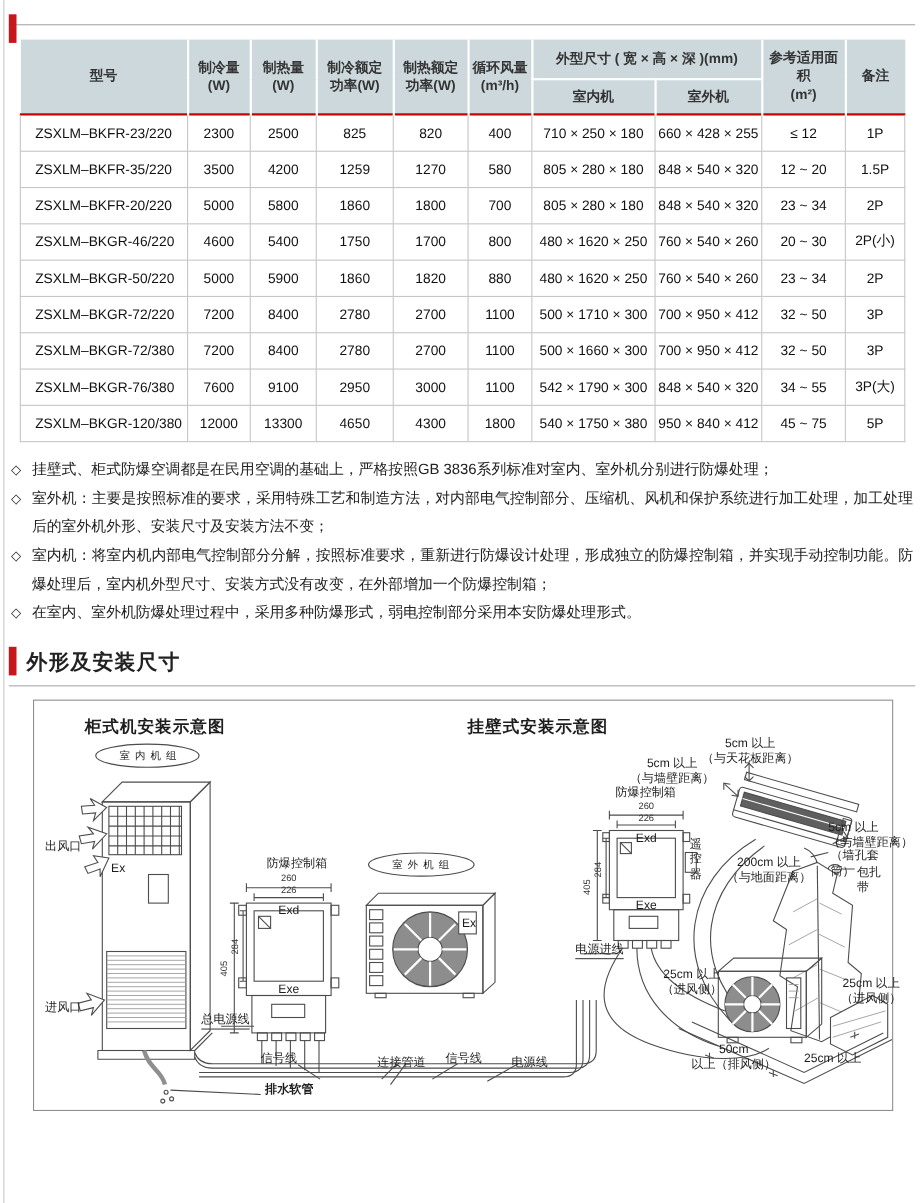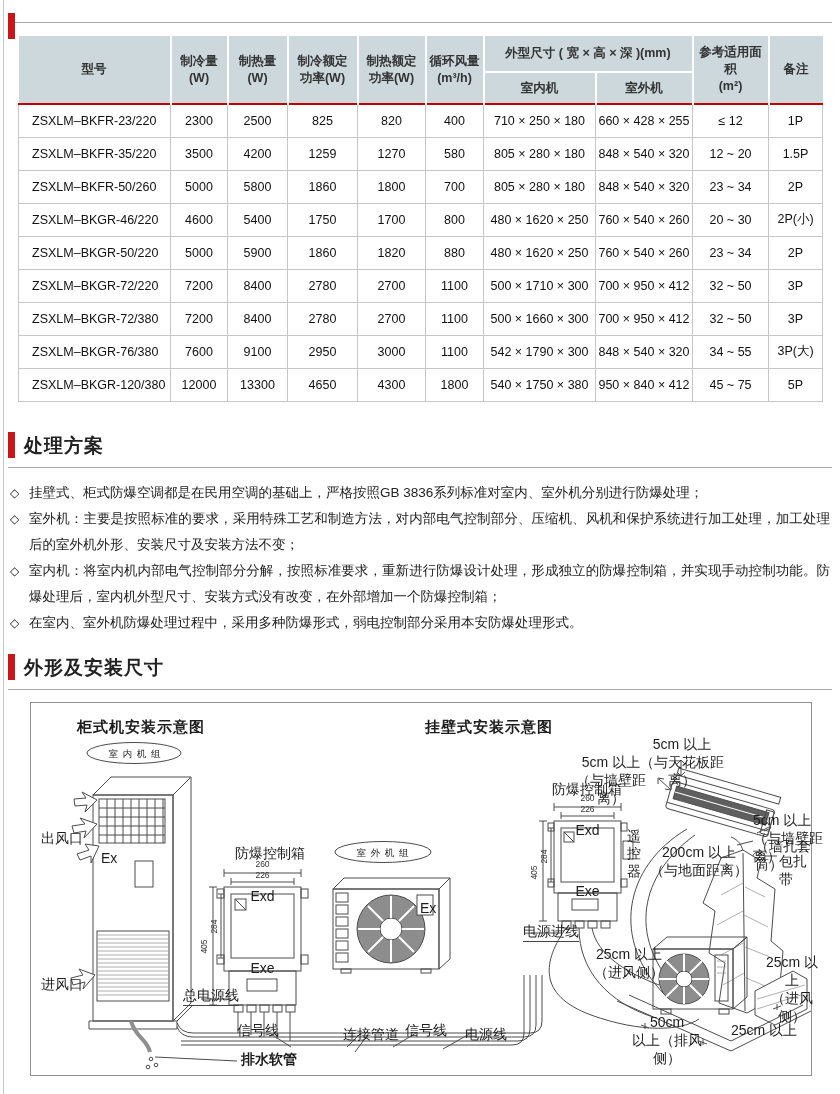--- a/index.html
+++ b/index.html
@@ -29,21 +29,21 @@
 
   
   .treat-list { list-style:none; margin:12px 10px 0 10px; }
   .treat-list li { position:relative; padding-left:19px; font-size:13.5px; line-height:26px;
       color:#222; text-align:justify; }
   .treat-list .diamond { position:absolute; left:0; top:0; font-size:12px; }
 
   
   .diagram-box { position:relative; margin:12px 0 0 30px; width:782px; height:374px;
       border:1px solid #8f8f8f; background:#fff; }
-  .dlabel { position:absolute; font-size:14px; line-height:1.3; color:#1d1d1d; white-space:pre-line; }
+  .dlabel { position:absolute; font-size:11px; line-height:1.3; color:#1d1d1d; white-space:pre-line; }
   .dlabel.ctr { text-align:center; }
   .dlabel.bold15 { font-size:15px; font-weight:bold; letter-spacing:1px; white-space:nowrap; }
   .dlabel.badge { letter-spacing:1px; font-size:9.5px; }
   .dlabel.dim { font-size:8.5px; color:#333; }
   .dlabel.vdim { transform:rotate(-90deg); transform-origin:center; font-size:8.5px; color:#333; }
   .dlabel.vtext { width:12px; word-break:break-all; line-height:1.25; }
   .dlabel.underlined { border-bottom:1px solid #444; padding-bottom:1px; }
   .ln { stroke:#4c4c4c; fill:none; stroke-width:1; }
   .lt { stroke:#9a9a9a; fill:none; stroke-width:0.8; }
   .fillw { fill:#fff; stroke:#4c4c4c; stroke-width:1; }
@@ -115,21 +115,21 @@
           <td>4200</td>
           <td>1259</td>
           <td>1270</td>
           <td>580</td>
           <td>805 × 280 × 180</td>
           <td>848 × 540 × 320</td>
           <td>12 ~ 20</td>
           <td>1.5P</td>
         </tr>
         <tr>
-          <td class="model-cell">ZSXLM–BKFR-50/260</td>
+          <td class="model-cell">ZSXLM–BKFR-20/220</td>
           <td>5000</td>
           <td>5800</td>
           <td>1860</td>
           <td>1800</td>
           <td>700</td>
           <td>805 × 280 × 180</td>
           <td>848 × 540 × 320</td>
           <td>23 ~ 34</td>
           <td>2P</td>
         </tr>
@@ -201,26 +201,20 @@
           <td>4300</td>
           <td>1800</td>
           <td>540 × 1750 × 380</td>
           <td>950 × 840 × 412</td>
           <td>45 ~ 75</td>
           <td>5P</td>
         </tr>
       </tbody>
   </table>
 
-  <div style="margin-top:27px;">
-    <div class="sec-head">
-      <span class="bar"></span>
-      <h2>处理方案</h2>
-    </div>
-  </div>
   <ul class="treat-list">
       <li><span class="diamond">◇</span><span>挂壁式、柜式防爆空调都是在民用空调的基础上，严格按照GB 3836系列标准对室内、室外机分别进行防爆处理；</span></li>
       <li><span class="diamond">◇</span><span>室外机：主要是按照标准的要求，采用特殊工艺和制造方法，对内部电气控制部分、压缩机、风机和保护系统进行加工处理，加工处理后的室外机外形、安装尺寸及安装方法不变；</span></li>
       <li><span class="diamond">◇</span><span>室内机：将室内机内部电气控制部分分解，按照标准要求，重新进行防爆设计处理，形成独立的防爆控制箱，并实现手动控制功能。防爆处理后，室内机外型尺寸、安装方式没有改变，在外部增加一个防爆控制箱；</span></li>
       <li><span class="diamond">◇</span><span>在室内、室外机防爆处理过程中，采用多种防爆形式，弱电控制部分采用本安防爆处理形式。</span></li>
     </ul>
 
   <div style="margin-top:15px;">
     <div class="sec-head">
       <span class="bar"></span>

